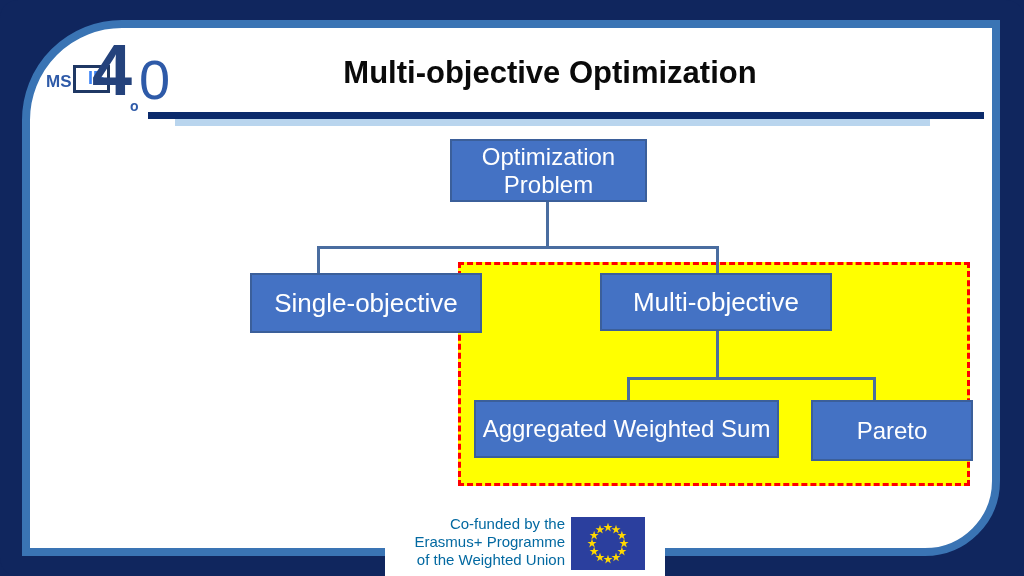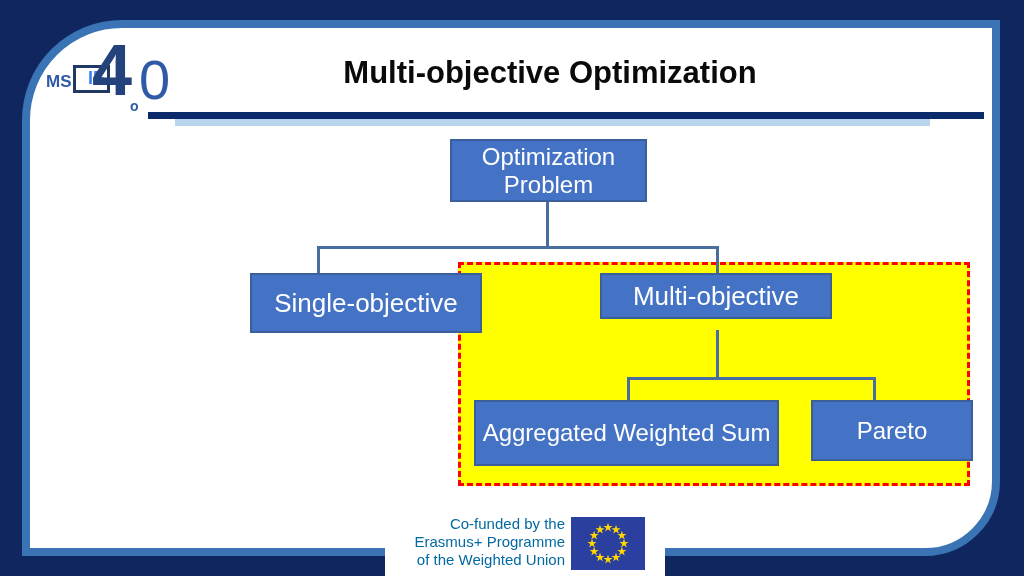--- a/index.html
+++ b/index.html
@@ -41,22 +41,22 @@
   #c-h2 { left:627px; top:377px; width:249px; height:3px;  }
   #c-v5 { left:627px; top:379px; width:3px;   height:22px; }
   #c-v6 { left:873px; top:379px; width:3px;   height:22px; }
   .node {
     position:absolute; background:#4472c4; border:2px solid #3b5f9a; color:#ffffff;
     display:flex; align-items:center; justify-content:center; text-align:center;
     z-index:3; box-sizing:border-box;
   }
   #node-root   { left:450px; top:139px; width:197px; height:63px; font-size:24px; line-height:28px; }
   #node-single { left:202px; top:273px; width:232px; height:60px; font-size:26px;margin-left:48px; }
-  #node-multi  { left:600px; top:273px; width:232px; height:46px; font-size:26px; }
-  #node-aws    { left:474px; top:400px; width:305px; height:66px; font-size:24px; }
+  #node-multi  { left:600px; top:273px; width:232px; height:58px; font-size:26px; }
+  #node-aws    { left:474px; top:400px; width:305px; height:58px; font-size:24px; }
   #node-pareto { left:795px; top:400px; width:162px; height:61px; font-size:24px;margin-left:16px; }
   
   .footer-block {
     position:absolute; left:385px; top:504px; width:280px; height:72px;
     background:#ffffff; z-index:5; display:flex; align-items:flex-start;
   }
   .footer-credit {
     margin-top:11px; margin-left:10px; width:170px; text-align:right;
     color:#0369a1; font-size:15px; line-height:18px; font-weight:normal;
   }

